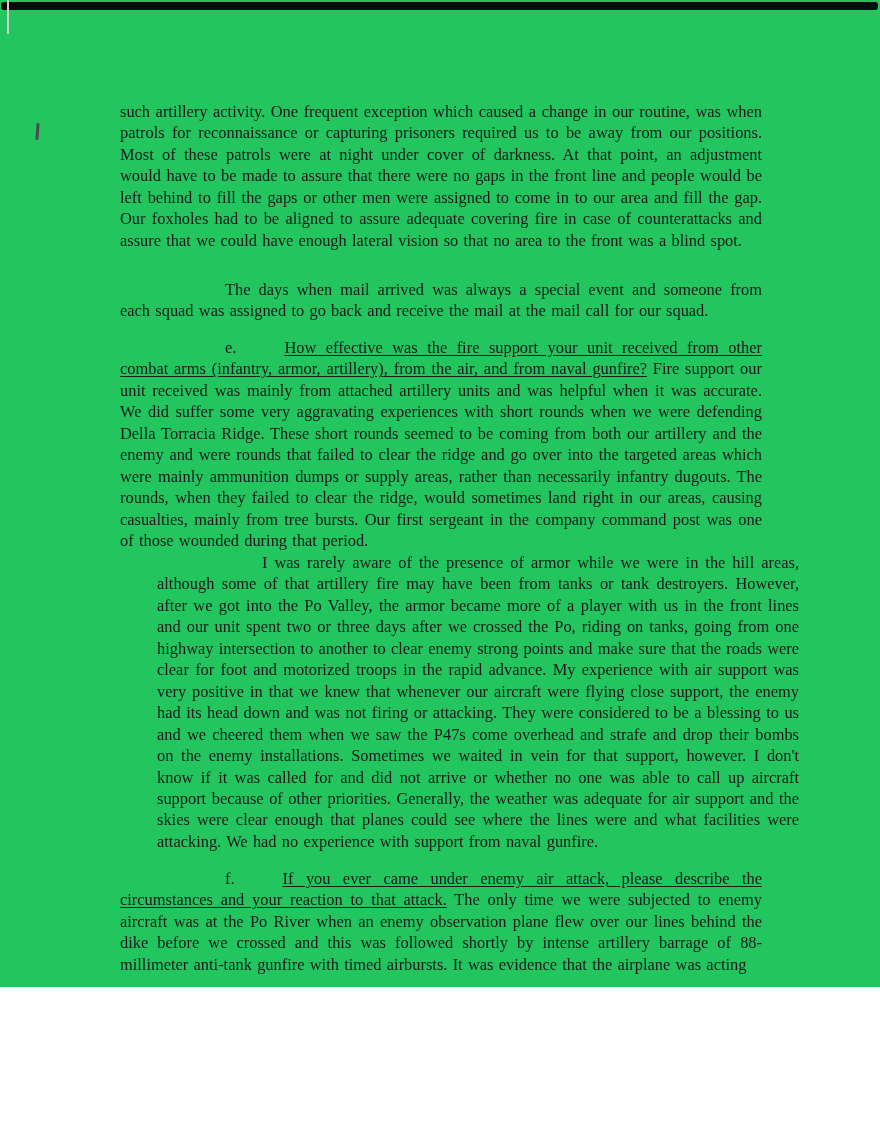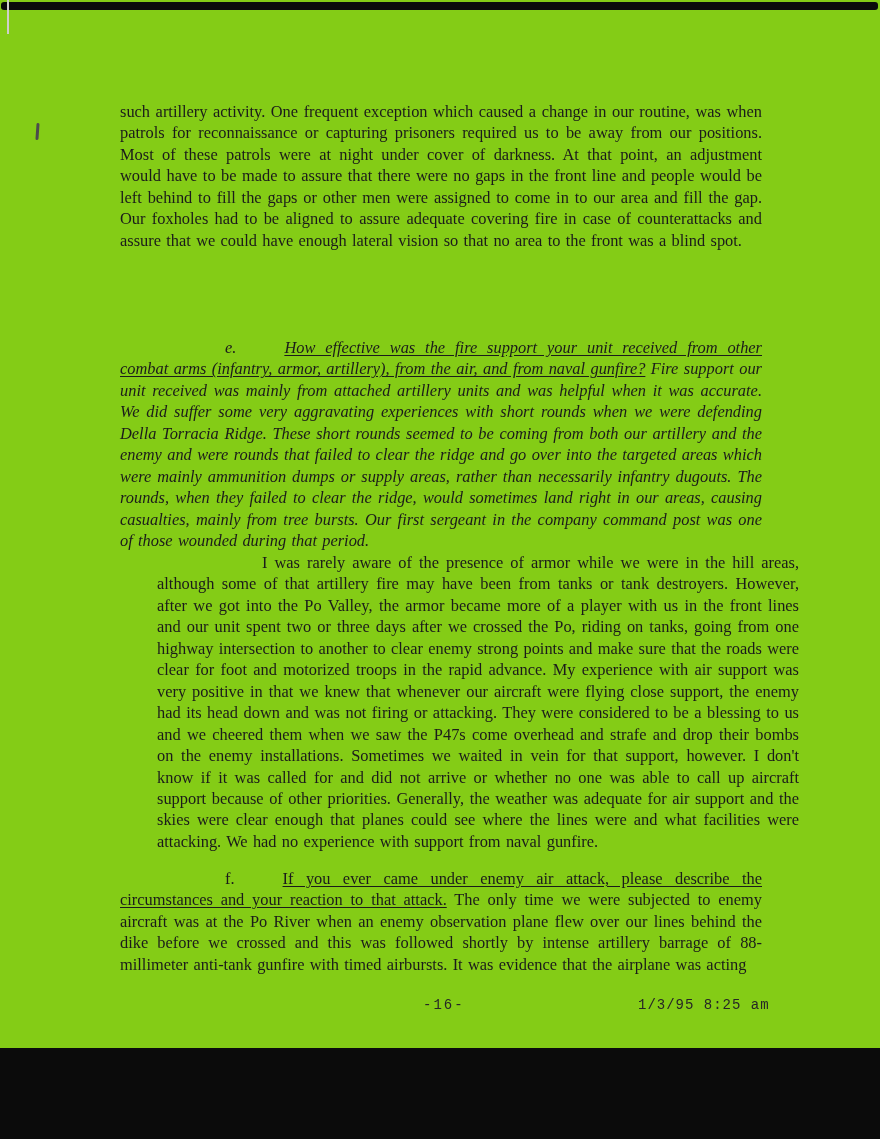--- a/index.html
+++ b/index.html
@@ -1,20 +1,20 @@
 <!DOCTYPE html>
 <html><head>
 <meta charset="utf-8">
 <style>
   html, body { margin: 0; padding: 0; background: #ffffff; }
   .page {
     position: relative;
     width: 880px;
-    height: 1139px;
-    background: #84cc16;
+    height: 987px;
+    background: #22c55e;
     overflow: hidden;
     font-family: "Liberation Serif", "DejaVu Serif", serif;
     color: #1b1b1b;
   }
   
   .scan-bar-top {
     position: absolute;
     left: 1px; top: 2px;
     width: 877px; height: 8px;
     background: #0b0b0b;
@@ -47,21 +47,21 @@
     width: 642px;
     margin: 0;
     font-size: 16.4px;
     line-height: 21.45px;
     text-align: justify;
     word-spacing: 1.2px;
   }
   .indent { text-indent: 105px; }
   .p1 { top: 101px; }
   .p2 { top: 279px; }
-  .p3 { top: 337px; font-style: italic; }
+  .p3 { top: 337px; }
   .p4 { top: 552px; margin-left: 37px; }
   .p5 { top: 856px; margin-top: 12px; }
   .tabgap { display: inline-block; width: 48px; }
   u { text-underline-offset: 2px; }
   
   .footer {
     position: absolute;
     top: 997px; left: 0;
     width: 880px; height: 22px;
     font-family: "Liberation Mono", "DejaVu Sans Mono", monospace;
@@ -75,20 +75,21 @@
 <body>
 
 <div class="page">
 
   <div class="scan-bar-top"></div>
   <div class="edge-line"></div>
   <div class="stray-mark"></div>
 
   <p class="para p1">such artillery activity.  One frequent exception which caused a change in our routine, was when patrols for reconnaissance or capturing prisoners required us to be away from our positions.  Most of these patrols were at night under cover of darkness.  At that point, an adjustment would have to be made to assure that there were no gaps in the front line and people would be left behind to fill the gaps or other men were assigned to come in to our area and fill the gap.  Our foxholes had to be aligned to assure adequate covering fire in case of counterattacks and assure that we could have enough lateral vision so that no area to the front was a blind spot.</p>
 
+  <p class="para p2 indent">The days when mail arrived was always a special event and someone from each squad was assigned to go back and receive the mail at the mail call for our squad.</p>
 
   <p class="para p3 indent"><span class="qlabel">e.</span><span class="tabgap"></span><u>How effective was the fire support your unit received from other combat arms (infantry, armor, artillery), from the air, and from naval gunfire?</u>
      <span>Fire support our unit received was mainly from attached artillery units and was helpful when it was accurate.  We did suffer some very aggravating experiences with short rounds when we were defending Della Torracia Ridge.  These short rounds seemed to be coming from both our artillery and the enemy and were rounds that failed to clear the ridge and go over into the targeted areas which were mainly ammunition dumps or supply areas, rather than necessarily infantry dugouts.  The rounds, when they failed to clear the ridge, would sometimes land right in our areas, causing casualties, mainly from tree bursts.  Our first sergeant in the company command post was one of those wounded during that period.</span></p>
 
   <p class="para p4 indent">I was rarely aware of the presence of armor while we were in the hill areas, although some of that artillery fire may have been from tanks or tank destroyers.  However, after we got into the Po Valley, the armor became more of a player with us in the front lines and our unit spent two or three days after we crossed the Po, riding on tanks, going from one highway intersection to another to clear enemy strong points and make sure that the roads were clear for foot and motorized troops in the rapid advance.  My experience with air support was very positive in that we knew that whenever our aircraft were flying close support, the enemy had its head down and was not firing or attacking.  They were considered to be a blessing to us and we cheered them when we saw the P47s come overhead and strafe and drop their bombs on the enemy installations.  Sometimes we waited in vein for that support, however.  I don't know if it was called for and did not arrive or whether no one was able to call up aircraft support because of other priorities.  Generally, the weather was adequate for air support and the skies were clear enough that planes could see where the lines were and what facilities were attacking.  We had no experience with support from naval gunfire.</p>
 
   <p class="para p5 indent"><span class="qlabel">f.</span><span class="tabgap"></span><u>If you ever came under enemy air attack, please describe the circumstances and your reaction to that attack.</u>
      <span>The only time we were subjected to enemy aircraft was at the Po River when an enemy observation plane flew over our lines behind the dike before we crossed and this was followed shortly by intense artillery barrage of 88-millimeter anti-tank gunfire with timed airbursts.  It was evidence that the airplane was acting</span></p>
 
   <div class="footer">

